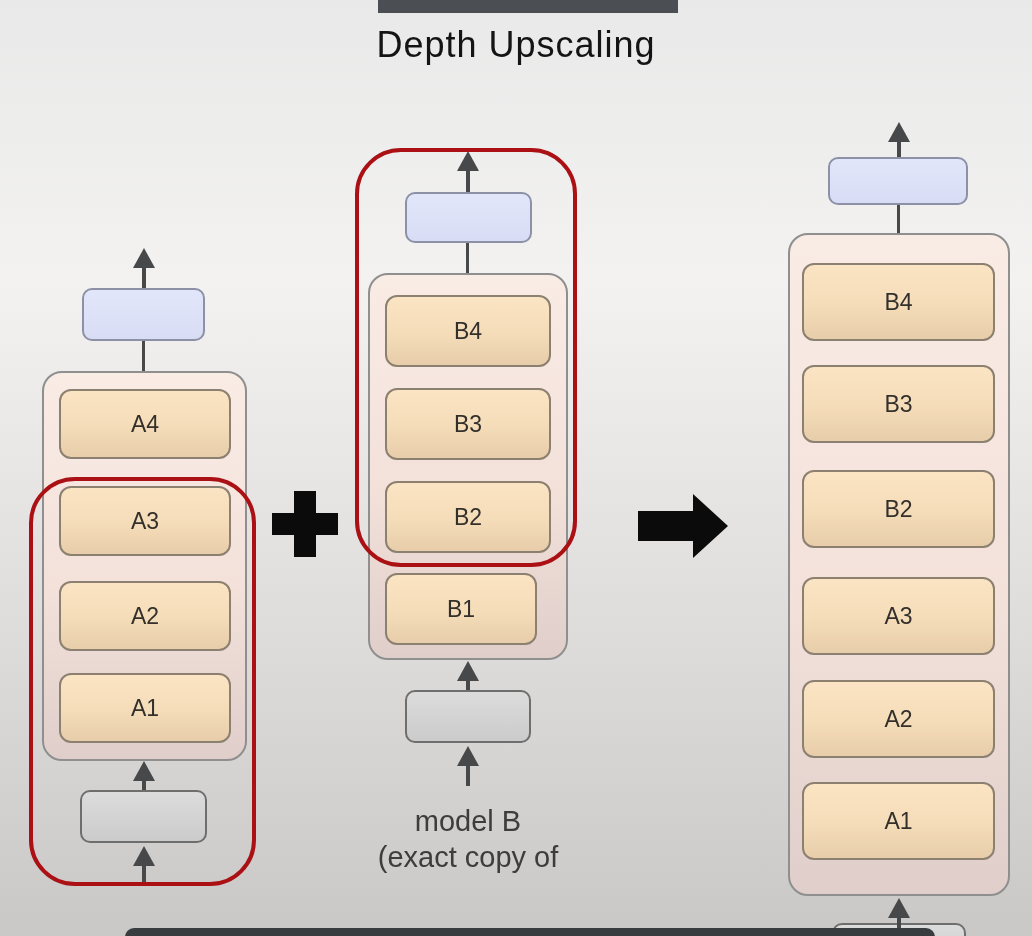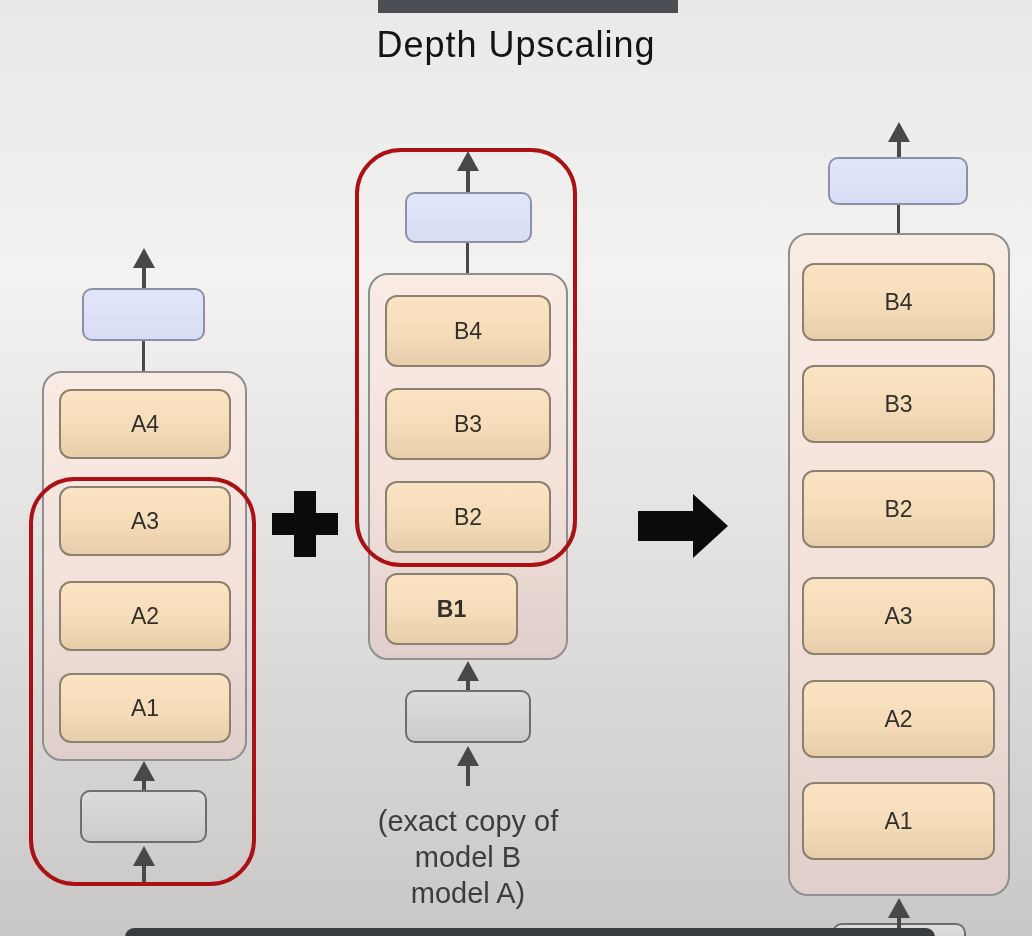--- a/index.html
+++ b/index.html
@@ -109,32 +109,31 @@
 
   <div class="block orange" style="left:385px; top:295px; width:166px; height:72px;">
       <span>B4</span>
     </div>
   <div class="block orange" style="left:385px; top:388px; width:166px; height:72px;">
       <span>B3</span>
     </div>
   <div class="block orange" style="left:385px; top:481px; width:166px; height:72px;">
       <span>B2</span>
     </div>
-  <div class="block orange" style="left:385px; top:573px; width:133px; height:72px;font-weight:bold;">
+  <div class="block orange" style="left:385px; top:573px; width:152px; height:72px;">
       <span>B1</span>
     </div>
 
   <div class="uparrow" style="left:457px; top:661px; height:29px;"></div>
   <div class="grayblk" style="left:405px; top:690px; width:126px; height:53px;"></div>
   <div class="uparrow" style="left:457px; top:746px; height:40px;"></div>
 
   <div class="caption" style="left:338px; top:803px; width:260px;">
+    <div>model B</div>
     <div>(exact copy of</div>
-    <div>model B</div>
-    <div>model A)</div>
   </div>
 
   <svg class="abs" style="left:638px; top:494px; z-index:3;" width="90" height="64" viewBox="0 0 90 64">
     <polygon points="0,17 55,17 55,0 90,32 55,64 55,47 0,47" fill="#0b0b0b"></polygon>
   </svg>
 
   <div class="uparrow" style="left:888px; top:122px; height:35px;"></div>
   <div class="blue" style="left:828px; top:157px; width:140px; height:48px;"></div>
   <div class="connector" style="left:897px; top:205px; height:29px;"></div>
   <div class="container" style="left:788px; top:233px; width:222px; height:663px;"></div>

